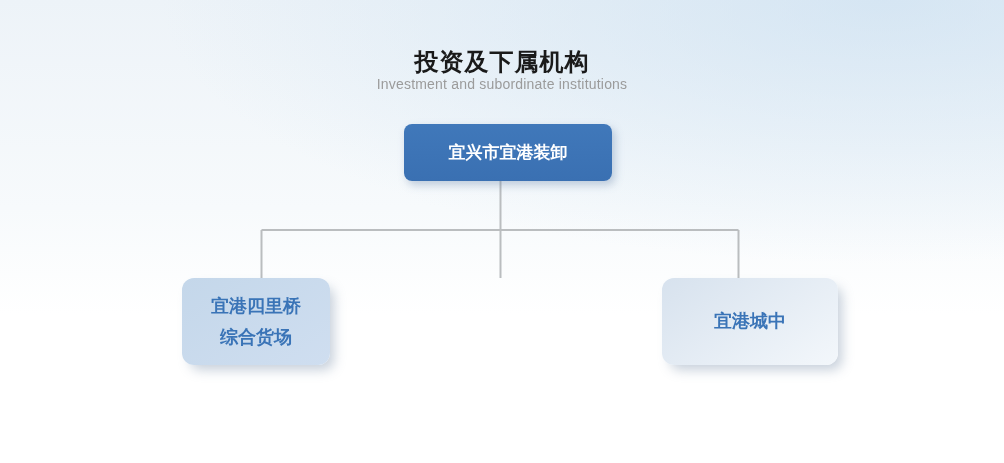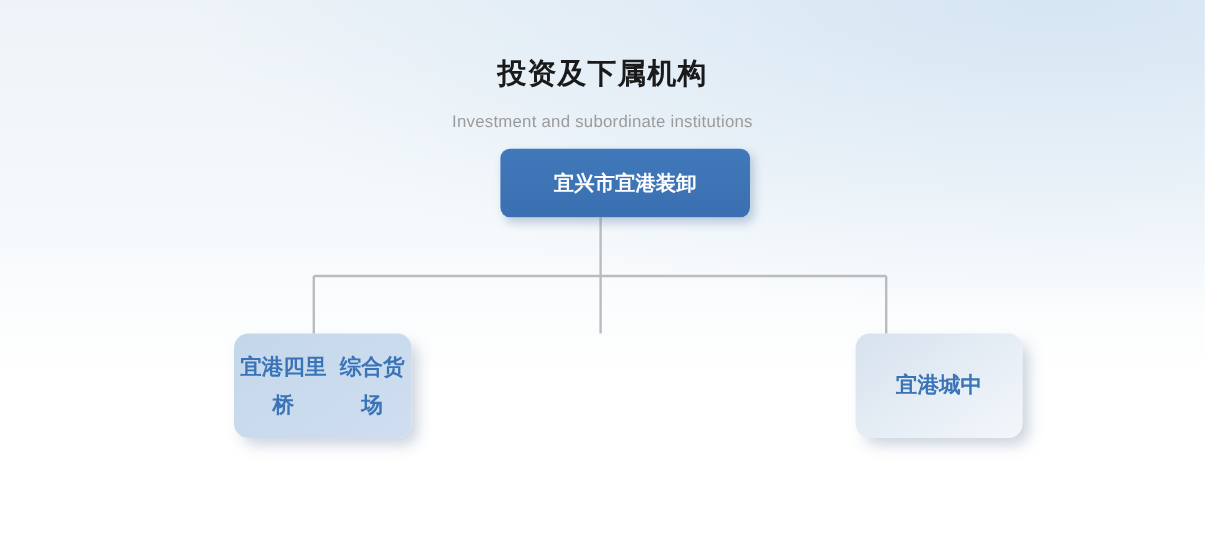--- a/index.html
+++ b/index.html
@@ -28,43 +28,42 @@
   }
   .page-title {
     margin: 0;
     font-size: 24px;
     line-height: 28px;
     font-weight: bold;
     color: #1a1a1a;
     letter-spacing: 1px;
   }
   .page-subtitle {
-    margin: 17px 0 0 0;
+    margin: 0 0 0 0;
     font-size: 14px;
     line-height: 16px;
     color: #9b9b9b;
     letter-spacing: 0.2px;
   }
   .connectors {
     position: absolute;
     left: 0;
     top: 0;
     width: 1004px;
     height: 463px;
     pointer-events: none;
   }
   .org-box {
     position: absolute;
     display: flex;
-    flex-direction: row;
+    flex-direction: column;
     align-items: center;
     justify-content: center;
     text-align: center;
     font-weight: bold;
-    margin-left: 13px;
   }
   .root-box {
     left: 404px;
     top: 124px;
     width: 208px;
     height: 57px;
     border-radius: 8px;
     background: linear-gradient(180deg, #4078ba 0%, #3a70b2 100%);
     color: #ffffff;
     font-size: 17px;
@@ -84,22 +83,22 @@
     left: 182px;
     width: 148px;
     background: linear-gradient(145deg, #c4d7ea 0%, #cfdef0 100%);
   }
   .child-box-2 {
     left: 423px;
     width: 150px;
     background: linear-gradient(160deg, #cbdcee 0%, #dfe9f4 100%);
   }
   .child-box-3 {
-    left: 700px;
-    width: 139px;
+    left: 662px;
+    width: 176px;
     background: linear-gradient(145deg, #d7e2ee 0%, #f3f7fb 100%);
   }
   .box-line {
     display: block;
   }
 </style>
 </head>
 <body>
 
 <div class="stage">

